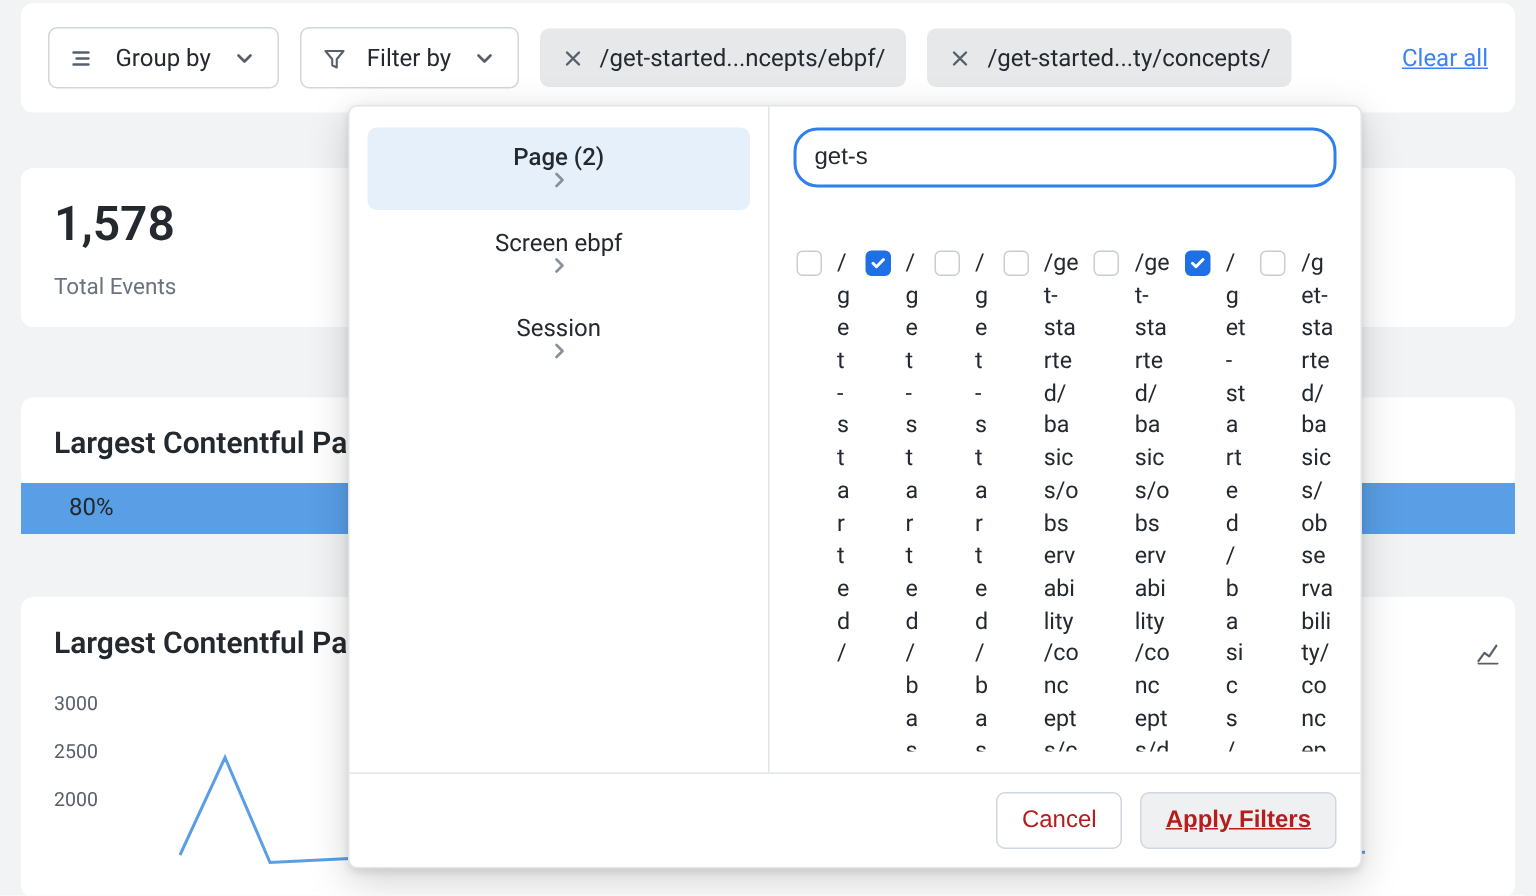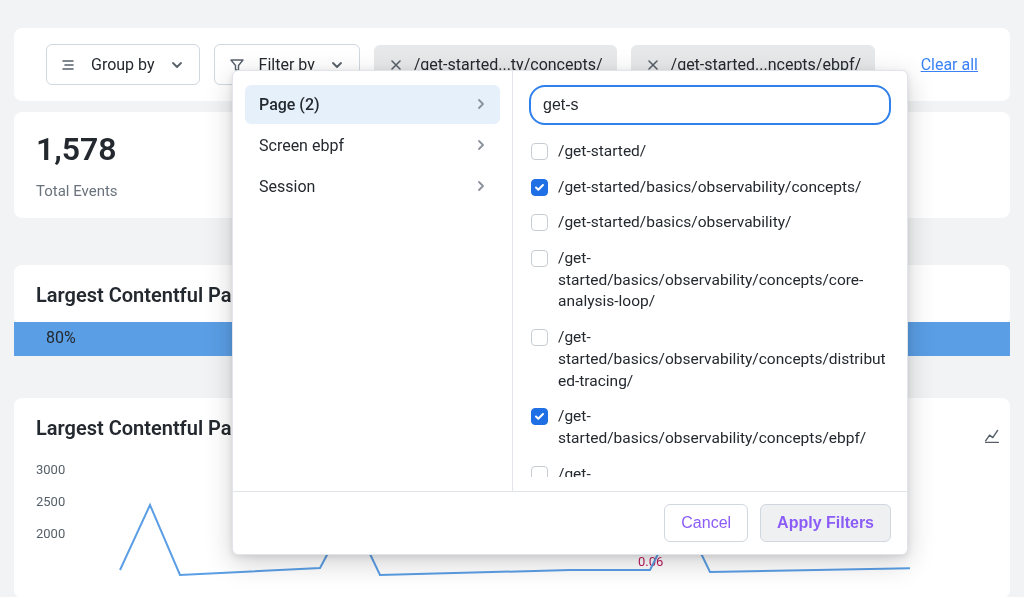--- a/index.html
+++ b/index.html
@@ -10,22 +10,22 @@
       height: 597px;
       overflow: hidden;
       color: #24292f;
       position: relative;
     }
 
     
     .toolbar-wrap {
       background: #ffffff;
       border-radius: 8px;
-      margin: 28px 14px 0 14px;
-      padding: 16px 32px;
+      margin: 2px 14px 0 14px;
+      padding: 16px 18px;
       display: flex;
       align-items: center;
       gap: 14px;
     }
     .dropdown-btn {
       display: inline-flex;
       align-items: center;
       gap: 14px;
       border: 1px solid #d0d7de;
       background: #fff;
@@ -131,40 +131,41 @@
     }
     .cat-row {
       display: flex;
       align-items: center;
       justify-content: space-between;
       padding: 10px 14px;
       border-radius: 6px;
       font-size: 16px;
       color: #24292f;
       cursor: pointer;
+      flex-direction: column;
     }
     .cat-row.active { background: #e6f0fb; font-weight: 500; }
     .chev { color: #8a919a; font-size: 14px; }
     .pop-right {
       flex: 1;
       padding: 14px 16px;
       display: flex;
       flex-direction: column;
       gap: 12px;
     }
     .search-input {
       width: 100%;
       border: 2px solid #2f80ed;
       border-radius: 16px;
       padding: 9px 12px;
       font-size: 16px;
       color: #24292f;
       outline: none;
     }
-    .opt-list { display: flex; flex-direction: column; gap: 6px; max-height: 340px; overflow: hidden; }
+    .opt-list { display: flex; flex-direction: row; gap: 6px; max-height: 340px; overflow: hidden; margin-top: 24px; }
     .opt-row {
       display: flex;
       align-items: flex-start;
       gap: 10px;
       padding: 4px 2px;
       cursor: pointer;
     }
     .cb {
       width: 17px; height: 17px;
       border: 1px solid #c8cdd3;
@@ -186,26 +187,27 @@
       justify-content: flex-end;
       gap: 12px;
     }
     .btn {
       padding: 9px 16px;
       font-size: 16px;
       border-radius: 6px;
       cursor: pointer;
       border: 1px solid #d0d7de;
       background: #fff;
-      color: #8b5cf6;
+      color: #b91c1c;
     }
     .btn.primary {
       background: #eef0f2;
       border: 1px solid #d0d7de;
       font-weight: 600;
+      text-decoration: underline;
     }
 
     
     .sparkline { position: absolute; left: 90px; top: 500px; width: 820px; height: 80px; pointer-events: none; }
   </style>
 </head>
 <body>
 
 <div class="toolbar-wrap">
   <div class="dropdown-btn">
@@ -235,30 +237,30 @@
         </svg>
     </span>
   </div>
 
   <div class="chip">
     <span class="x icon16">
       <svg width="12" height="12" viewBox="0 0 12 12">
           <path d="M2 2l8 8M10 2l-8 8" stroke="#57606a" stroke-width="1.6" stroke-linecap="round"></path>
         </svg>
     </span>
-    <span>/get-started...ty/concepts/</span>
+    <span>/get-started...ncepts/ebpf/</span>
   </div>
 
   <div class="chip">
     <span class="x icon16">
       <svg width="12" height="12" viewBox="0 0 12 12">
           <path d="M2 2l8 8M10 2l-8 8" stroke="#57606a" stroke-width="1.6" stroke-linecap="round"></path>
         </svg>
     </span>
-    <span>/get-started...ncepts/ebpf/</span>
+    <span>/get-started...ty/concepts/</span>
   </div>
 
   <span class="clear-all">Clear all</span>
 </div>
 
 <div class="card card1">
   <div class="metric-big">1,578</div>
   <div class="metric-sub">Total Events</div>
 </div>
 

